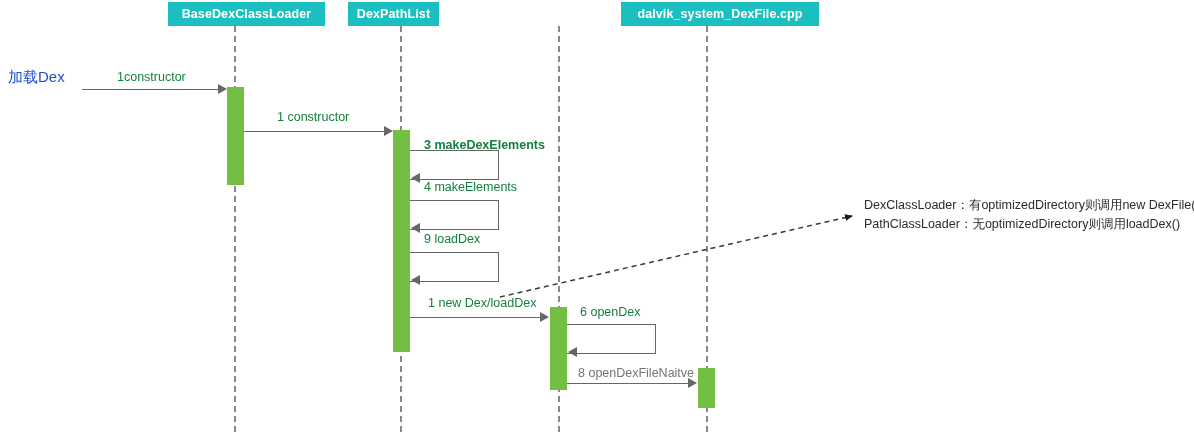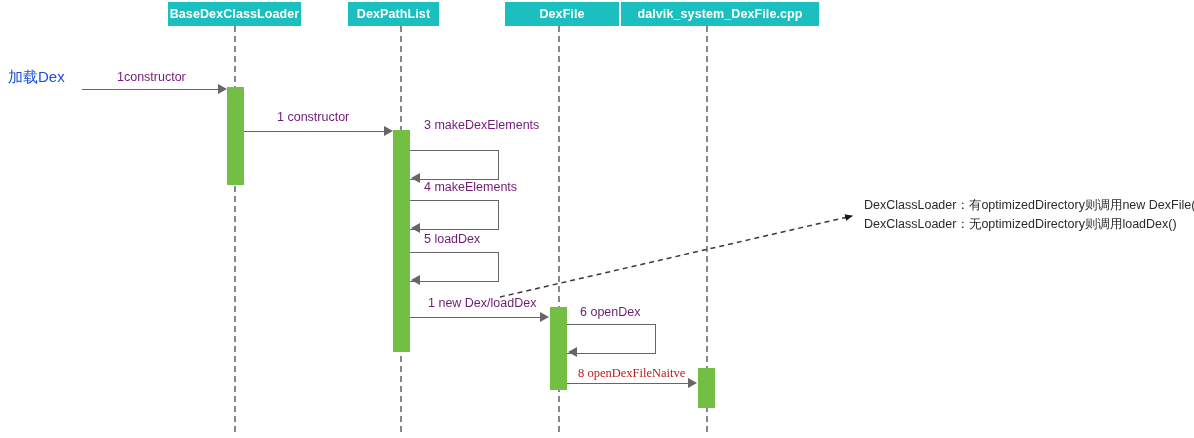--- a/index.html
+++ b/index.html
@@ -59,26 +59,25 @@
   }
   .msg-arrow.right {
     border-left: 9px solid #666666;
   }
   .msg-arrow.left {
     border-right: 9px solid #666666;
   }
   .msg-label {
     position: absolute;
     font-size: 12.5px;
-    color: #701a75;
+    color: #15803d;
     white-space: nowrap;
   }
   .msg-label.red {
-    color: #b91c1c;
-    font-family: Liberation Serif, serif;
+    color: #737373;
   }
   .self-loop {
     position: absolute;
     border-top: 1.6px solid #666666;
     border-right: 1.6px solid #666666;
     border-bottom: 1.6px solid #666666;
     border-left: none;
     background: transparent;
   }
   .actor-label {
@@ -99,28 +98,25 @@
     left: 0;
     top: 0;
     pointer-events: none;
   }
 </style>
 </head>
 <body>
 
 <div id="diagram-root">
 
-  <div class="participant-box" style="left:168px; width:133px;">
+  <div class="participant-box" style="left:168px; width:157px;">
     <span>BaseDexClassLoader</span>
   </div>
   <div class="participant-box" style="left:348px; width:91px;">
     <span>DexPathList</span>
-  </div>
-  <div class="participant-box" style="left:505px; width:114px;">
-    <span>DexFile</span>
   </div>
   <div class="participant-box" style="left:621px; width:198px;">
     <span>dalvik_system_DexFile.cpp</span>
   </div>
 
   <div class="lifeline" style="left:234px;"></div>
   <div class="lifeline" style="left:400px;"></div>
   <div class="lifeline" style="left:558px;"></div>
   <div class="lifeline" style="left:706px;"></div>
 
@@ -134,29 +130,29 @@
   <div class="msg-line" style="left:82px; top:89px; width:140px;"></div>
   <div class="msg-arrow right" style="left:218px; top:84px;"></div>
   <div class="msg-label" style="left:117px; top:70px;">1constructor</div>
 
   <div class="msg-line" style="left:244px; top:131px; width:144px;"></div>
   <div class="msg-arrow right" style="left:384px; top:126px;"></div>
   <div class="msg-label" style="left:277px; top:110px;">1 constructor</div>
 
   <div class="self-loop" style="left:410px; top:150px; width:88px; height:28px;"></div>
   <div class="msg-arrow left" style="left:411px; top:173px;"></div>
-  <div class="msg-label" style="left:424px; top:118px;">3 makeDexElements</div>
+  <div class="msg-label" style="left:424px; top:138px;font-weight:bold;">3 makeDexElements</div>
 
   <div class="self-loop" style="left:410px; top:200px; width:88px; height:28px;"></div>
   <div class="msg-arrow left" style="left:411px; top:223px;"></div>
   <div class="msg-label" style="left:424px; top:180px;">4 makeElements</div>
 
   <div class="self-loop" style="left:410px; top:252px; width:88px; height:28px;"></div>
   <div class="msg-arrow left" style="left:411px; top:275px;"></div>
-  <div class="msg-label" style="left:424px; top:232px;">5 loadDex</div>
+  <div class="msg-label" style="left:424px; top:232px;">9 loadDex</div>
 
   <div class="msg-line" style="left:410px; top:317px; width:134px;"></div>
   <div class="msg-arrow right" style="left:540px; top:312px;"></div>
   <div class="msg-label" style="left:428px; top:296px;">1 new Dex/loadDex</div>
 
   <div class="self-loop" style="left:567px; top:324px; width:88px; height:28px;"></div>
   <div class="msg-arrow left" style="left:568px; top:347px;"></div>
   <div class="msg-label" style="left:580px; top:305px;">6 openDex</div>
 
   <div class="msg-line" style="left:567px; top:383px; width:125px;"></div>
@@ -166,15 +162,15 @@
   <svg class="note-line-svg" width="1194" height="438">
     <defs>
       <marker id="noteArrow" markerWidth="9" markerHeight="9" refX="7" refY="3.5" orient="auto" markerUnits="userSpaceOnUse">
         <path d="M0,0 L8,3.5 L0,7 Z" fill="#1a1a1a"></path>
       </marker>
     </defs>
     <line x1="500" y1="297" x2="852" y2="216" stroke="#3a3a3a" stroke-width="1.5" stroke-dasharray="5,4" marker-end="url(#noteArrow)"></line>
   </svg>
 
   <div class="note-text" style="left:864px; top:196px;">DexClassLoader：有optimizedDirectory则调用new DexFile()</div>
-  <div class="note-text" style="left:864px; top:215px;">DexClassLoader：无optimizedDirectory则调用loadDex()</div>
+  <div class="note-text" style="left:864px; top:215px;">PathClassLoader：无optimizedDirectory则调用loadDex()</div>
 
 </div>
 
 </body></html>

